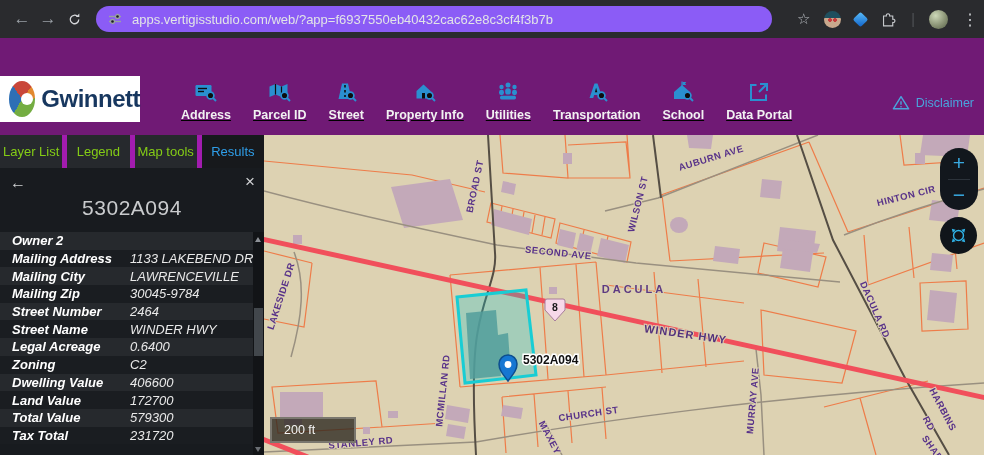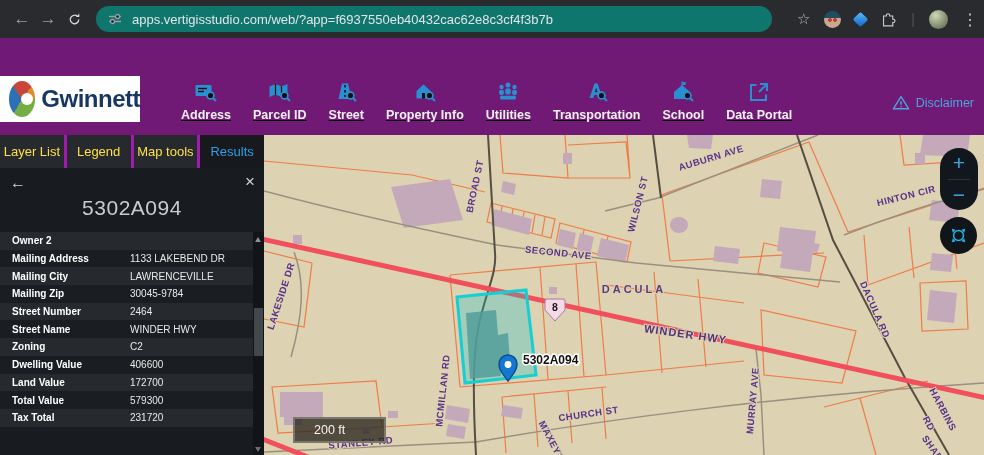--- a/index.html
+++ b/index.html
@@ -2,21 +2,21 @@
 <html><head>
 <meta charset="utf-8">
 <style>
   html,body{margin:0;padding:0;background:#000;}
   .screen{position:relative;width:984px;height:455px;overflow:hidden;background:#0e0e0f;
           font-family:"Liberation Sans",sans-serif;-webkit-font-smoothing:antialiased;}
   
   .browser{position:absolute;left:0;top:0;width:984px;height:38px;background:#2a2b2e;}
   .nav-btn{position:absolute;top:7px;width:24px;height:24px;display:flex;align-items:center;justify-content:center;
            color:#9aa0a6;font-size:17px;border-radius:50%;}
-  .urlbar{position:absolute;left:96px;top:6px;width:676px;height:26px;background:#0f766e;border-radius:13px;
+  .urlbar{position:absolute;left:96px;top:6px;width:676px;height:26px;background:#8b5cf6;border-radius:13px;
           display:flex;align-items:center;color:#e2e4e7;font-size:13px;}
   .urlbar .site-icon{margin:0 10px 0 12px;display:flex;}
   .chrome-right{position:absolute;right:6px;top:0;height:38px;display:flex;align-items:center;gap:14px;}
   .ext-avatar{width:17px;height:17px;border-radius:50%;
       background:radial-gradient(circle at 6px 9px,#c63d3d 0 1.6px,transparent 2.2px),
                  radial-gradient(circle at 11px 9px,#c63d3d 0 1.6px,transparent 2.2px),
                  linear-gradient(#1f4f5e 0 7px,#c9a98d 7px);}
   .kite{width:11px;height:11px;transform:rotate(45deg);border-radius:2px;
         background:linear-gradient(135deg,#5bbdf9,#0f62c9);}
   .avatar{width:19px;height:19px;border-radius:50%;
@@ -28,44 +28,44 @@
   .logo-circle{width:36px;height:36px;margin-left:9px;border-radius:50%;position:relative;
       background:conic-gradient(from 210deg,#2e6fb5 0 32%,#c9473a 32% 52%,#e2892f 52% 66%,#74ad42 66% 100%);}
   .logo-circle:after{content:"";position:absolute;left:12px;top:12px;width:12px;height:12px;border-radius:50%;background:#fff;}
   .logo-text{margin-left:6px;font-size:24px;font-weight:700;color:#17375f;letter-spacing:-0.5px;}
   .nav-row{position:absolute;left:170px;top:42px;display:flex;text-decoration:underline;}
   .nav-item{display:flex;flex-direction:column;align-items:center;gap:4px;padding:0 11px;cursor:pointer;}
   .nav-item .lbl{color:#f2f2f2;font-size:12.5px;font-weight:700;white-space:nowrap;}
   .disclaimer{position:absolute;right:10px;top:56px;display:flex;align-items:center;gap:6px;color:#4aa3dc;font-size:12.5px;}
   
   .tabbar{position:absolute;left:0;top:135px;width:264px;height:33px;background:#26292d;display:flex;}
-  .tab{flex:1;display:flex;align-items:center;justify-content:center;font-size:13px;color:#fde047;
-       border-right:3px solid #a21caf;cursor:pointer;}
+  .tab{flex:1;display:flex;align-items:center;justify-content:center;font-size:13px;color:#84cc16;
+       border-right:5px solid #a21caf;cursor:pointer;}
   .tab.active{background:#17191c;color:#2f9ee8;border-right:none;}
   
   .panel{position:absolute;left:0;top:168px;width:264px;height:287px;background:#181b1f;overflow:hidden;}
   .panel-back{position:absolute;left:10px;top:6px;color:#d0d2d4;font-size:16px;cursor:pointer;}
   .panel-close{position:absolute;right:9px;top:4px;color:#d0d2d4;font-size:17px;cursor:pointer;}
   .panel-title{position:absolute;left:0;top:28px;width:100%;text-align:center;color:#c9cbcd;font-size:21px;letter-spacing:.5px;}
   .rows{position:absolute;left:0;top:64px;width:253px;}
-  .row{display:flex;height:17.7px;align-items:center;padding-left:12px;font-size:10px;color:#e9e9e9;}
+  .row{display:flex;height:17.7px;align-items:center;padding-left:12px;font-size:13px;color:#e9e9e9;font-style:italic;}
   .row:nth-child(odd){background:#26292d;}
   .row:nth-child(even){background:#1a1d21;}
   .row .rl{width:118px;font-weight:700;color:#fff;flex:none;}
   .row .rv{white-space:nowrap;}
   .pscroll{position:absolute;right:0;top:64px;width:11px;height:223px;background:#121417;}
   .pscroll .thumb{position:absolute;left:1px;top:76px;width:9px;height:48px;background:#42474c;}
   .tri-up{position:absolute;left:2px;top:5px;width:0;height:0;border-left:3.5px solid transparent;
           border-right:3.5px solid transparent;border-bottom:5px solid #8d9197;}
   .tri-dn{position:absolute;left:2px;bottom:3px;width:0;height:0;border-left:3.5px solid transparent;
           border-right:3.5px solid transparent;border-top:5px solid #6a6e73;}
   
   .map{position:absolute;left:264px;top:135px;width:720px;height:320px;background:#ddd2b2;overflow:hidden;cursor:grab;}
-  .scalebar{position:absolute;left:29px;top:282px;width:70px;height:22px;background:rgba(42,38,31,.78);
-            border:2px solid #7a776e;color:#f4f4f4;font-size:12.5px;display:flex;align-items:center;padding-left:19px;}
+  .scalebar{position:absolute;left:6px;top:282px;width:70px;height:22px;background:rgba(42,38,31,.78);
+            border:2px solid #7a776e;color:#f4f4f4;font-size:12.5px;display:flex;align-items:center;padding-left:12px;}
   .zoompill{position:absolute;left:676px;top:13px;width:38px;height:62px;background:#12171d;border-radius:19px;
             display:flex;flex-direction:column;}
   .zoombtn{flex:1;display:flex;align-items:center;justify-content:center;color:#39a9e0;font-size:21px;cursor:pointer;}
   .zoomdiv{height:1px;background:#2c333b;margin:0 8px;}
   .extentbtn{position:absolute;left:676px;top:82px;width:37px;height:37px;border-radius:50%;background:#10151a;
              display:flex;align-items:center;justify-content:center;cursor:pointer;}
   svg text{font-family:"Liberation Sans",sans-serif;}
   .stlbl{font-size:9.5px;font-weight:700;fill:#583289;letter-spacing:.5px;paint-order:stroke;
          stroke:#ddd2b2;stroke-width:2px;text-anchor:middle;}
   .citylbl{font-size:11px;font-weight:700;fill:#5d3a82;letter-spacing:3px;paint-order:stroke;stroke:#ddd2b2;stroke-width:2px;text-anchor:middle;}
@@ -233,20 +233,24 @@
       <span class="rl">Mailing Zip</span>
       <span class="rv">30045-9784</span>
     </div>
         <div class="row">
       <span class="rl">Street Number</span>
       <span class="rv">2464</span>
     </div>
         <div class="row">
       <span class="rl">Street Name</span>
       <span class="rv">WINDER HWY</span>
+    </div>
+        <div class="row">
+      <span class="rl">Legal Acreage</span>
+      <span class="rv">0.6400</span>
     </div>
         <div class="row">
       <span class="rl">Zoning</span>
       <span class="rv">C2</span>
     </div>
         <div class="row">
       <span class="rl">Dwelling Value</span>
       <span class="rv">406600</span>
     </div>
         <div class="row">

